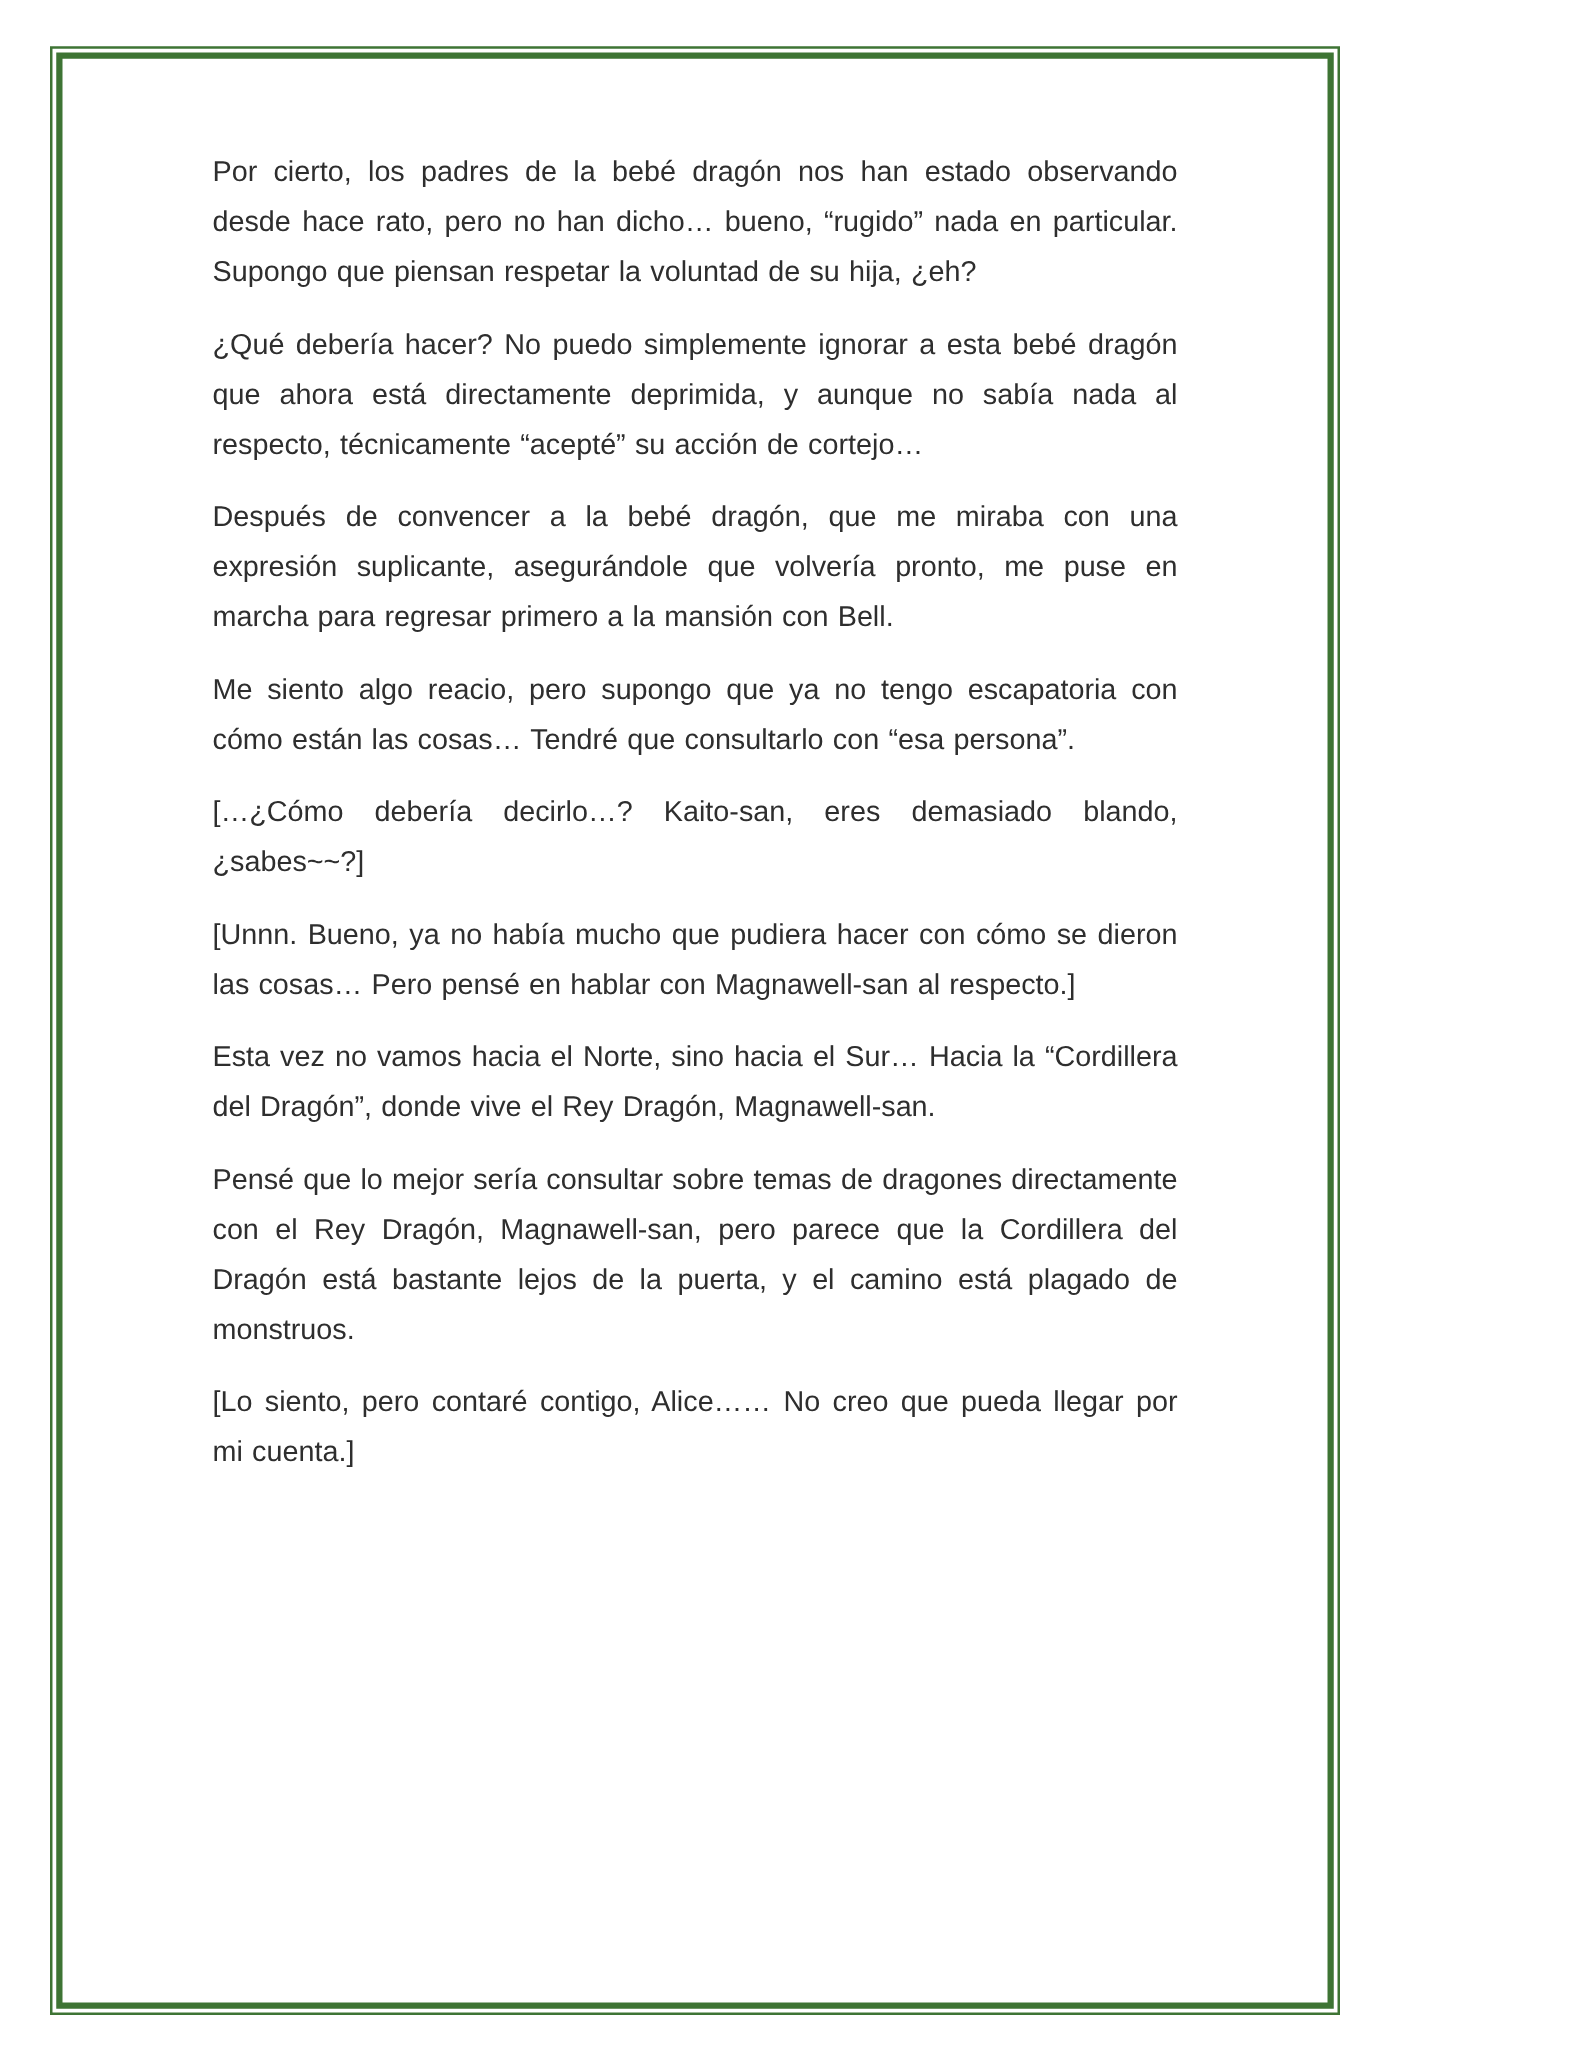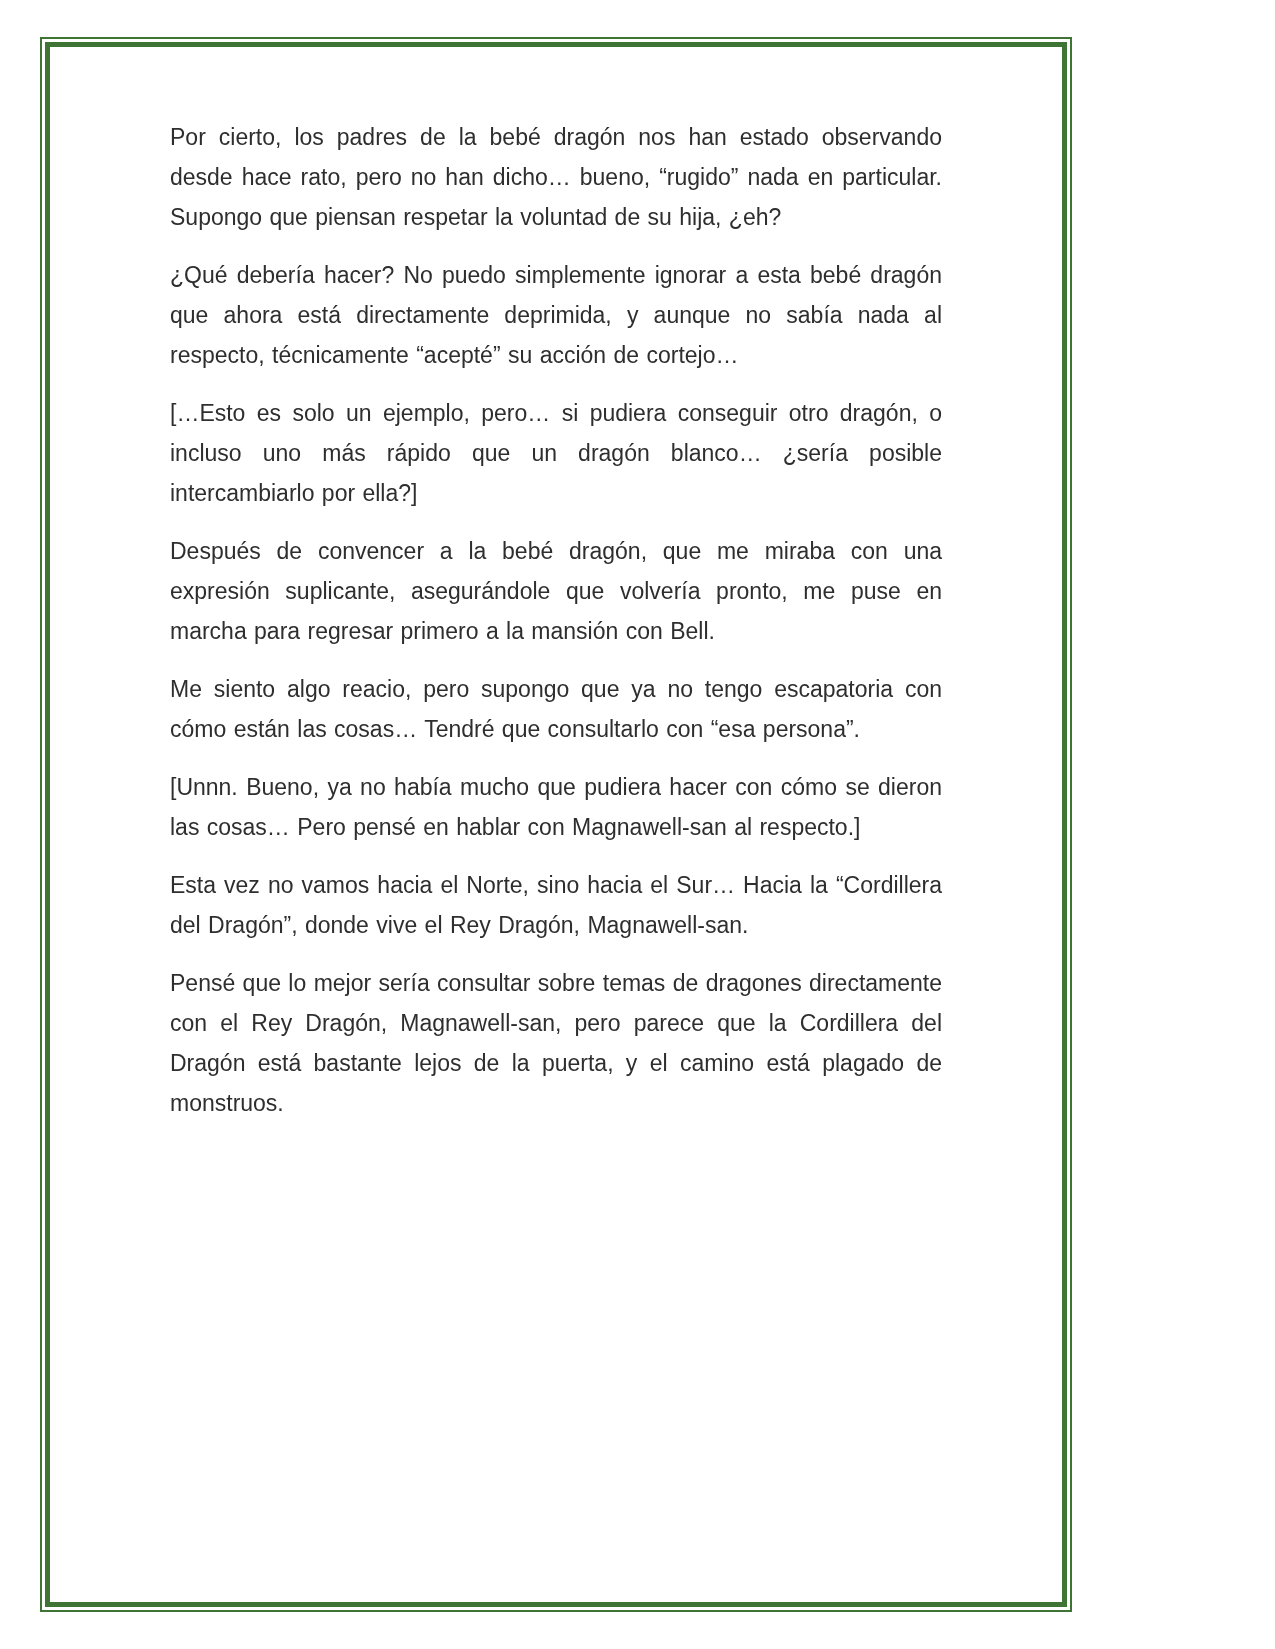--- a/index.html
+++ b/index.html
@@ -50,20 +50,21 @@
   }
 </style>
 </head>
 <body>
 
 <div class="page">
   <div class="frame"></div>
   <div class="content">
     <p>Por cierto, los padres de la bebé dragón nos han estado observando desde hace rato, pero no han dicho… bueno, “rugido” nada en particular. Supongo que piensan respetar la voluntad de su hija, ¿eh?</p>
     <p>¿Qué debería hacer? No puedo simplemente ignorar a esta bebé dragón que ahora está directamente deprimida, y aunque no sabía nada al respecto, técnicamente “acepté” su acción de cortejo…</p>
-    <p>[…Esto es solo un ejemplo, pero… si pudiera conseguir otro dragón, o incluso uno más rápido que un dragón blanco… ¿sería posible intercambiarlo por ella?]</p>
     <p>Después de convencer a la bebé dragón, que me miraba con una expresión suplicante, asegurándole que volvería pronto, me puse en marcha para regresar primero a la mansión con Bell.</p>
     <p>Me siento algo reacio, pero supongo que ya no tengo escapatoria con cómo están las cosas… Tendré que consultarlo con “esa persona”.</p>
+    <p>[…¿Cómo debería decirlo…? Kaito-san, eres demasiado blando, ¿sabes~~?]</p>
     <p>[Unnn. Bueno, ya no había mucho que pudiera hacer con cómo se dieron las cosas… Pero pensé en hablar con Magnawell-san al respecto.]</p>
     <p>Esta vez no vamos hacia el Norte, sino hacia el Sur… Hacia la “Cordillera del Dragón”, donde vive el Rey Dragón, Magnawell-san.</p>
     <p>Pensé que lo mejor sería consultar sobre temas de dragones directamente con el Rey Dragón, Magnawell-san, pero parece que la Cordillera del Dragón está bastante lejos de la puerta, y el camino está plagado de monstruos.</p>
+    <p>[Lo siento, pero contaré contigo, Alice…… No creo que pueda llegar por mi cuenta.]</p>
   </div>
 </div>
 
 </body></html>

